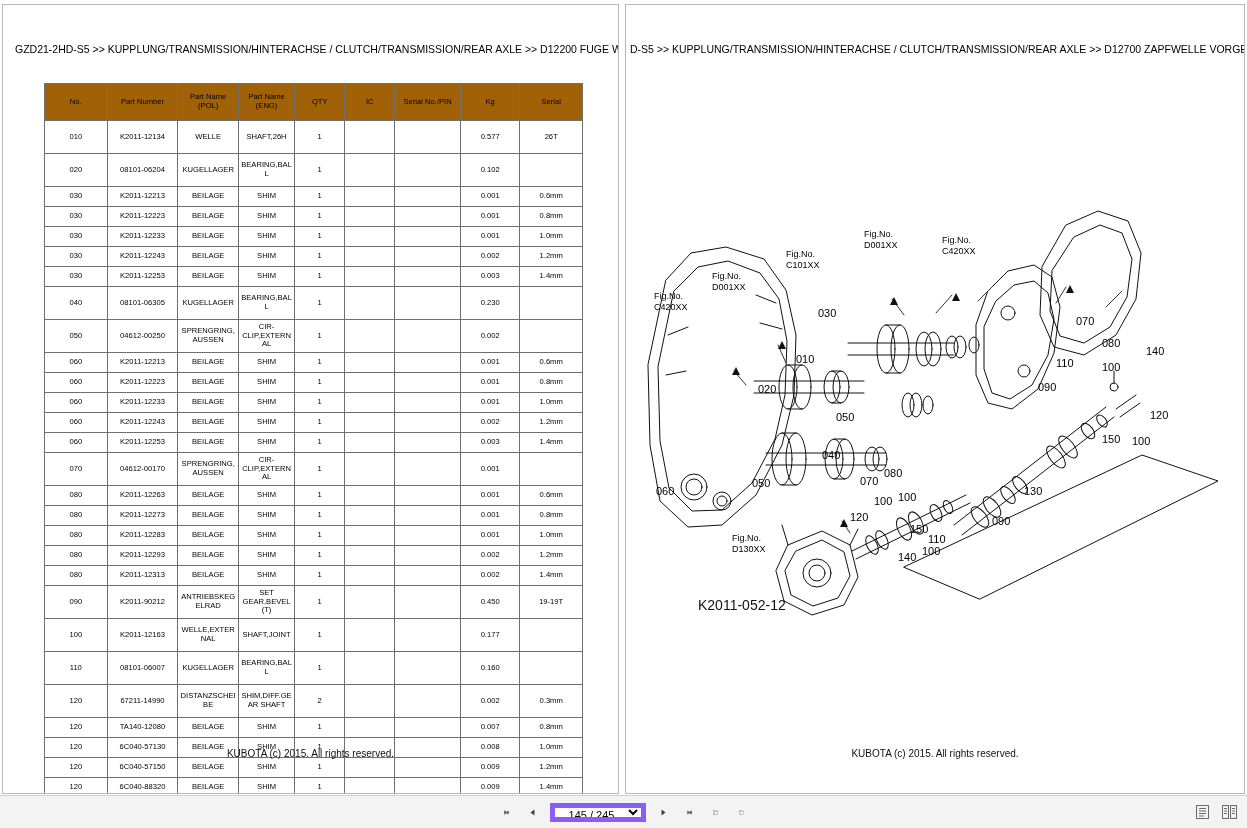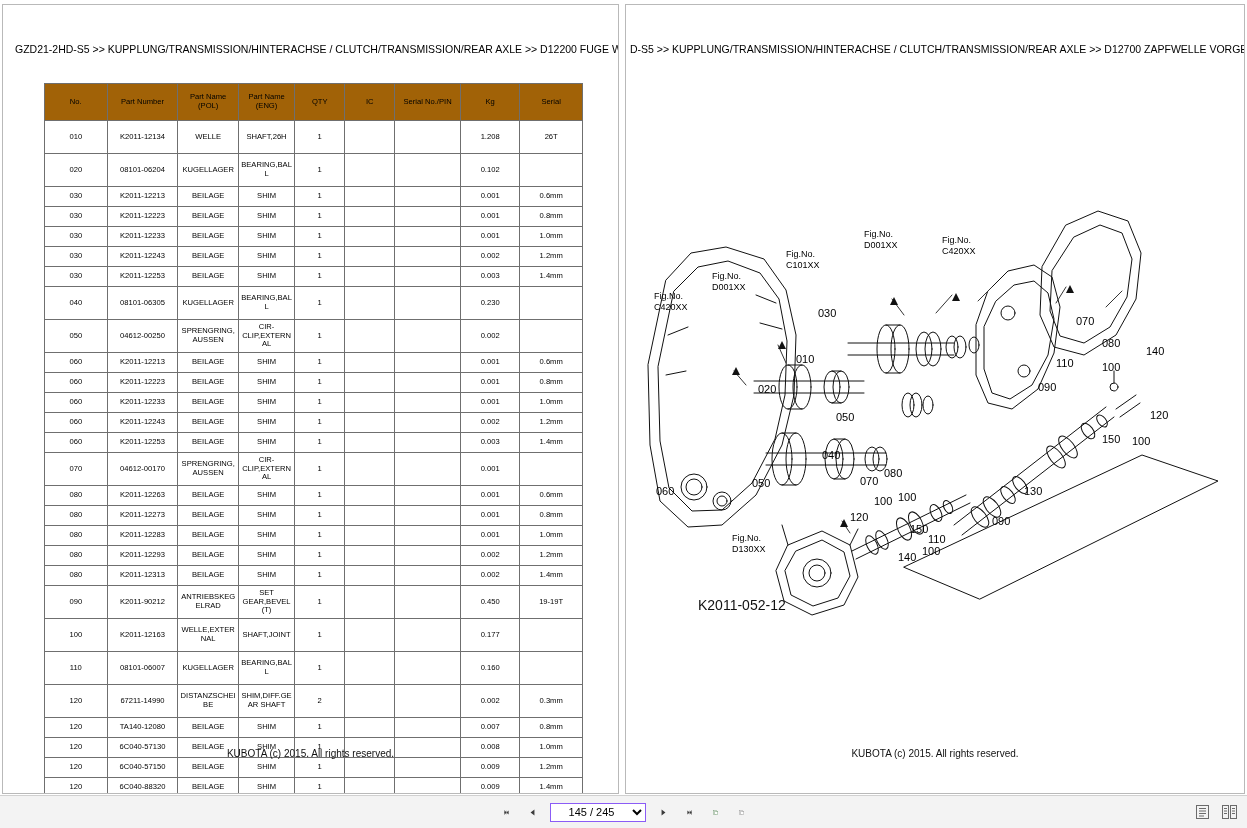--- a/index.html
+++ b/index.html
@@ -141,21 +141,21 @@
     user-select: none;
     background: transparent;
     border: none;
   }
   .page-select {
     width: 96px;
     height: 19px;
     font-size: 11px;
     font-family: "Liberation Sans", sans-serif;
     text-align: center;
-    border: 1px solid #8b5cf6;
+    border: 5px solid #8b5cf6;
     background: #fff;
     color: #000;
   }
   .tb-right {
     position: absolute;
     right: 10px;
     display: flex;
     align-items: center;
     gap: 12px;
   }
@@ -206,21 +206,21 @@
         </thead>
         <tbody id="tbl-body">
             <tr>
               <td class="tall">010</td>
               <td class="tall">K2011-12134</td>
               <td class="tall">WELLE</td>
               <td class="tall">SHAFT,26H</td>
               <td class="tall">1</td>
               <td class="tall"></td>
               <td class="tall"></td>
-              <td class="tall">1.208</td>
+              <td class="tall">0.577</td>
               <td class="tall">26T</td>
             </tr>
             <tr>
               <td class="tall">020</td>
               <td class="tall">08101-06204</td>
               <td class="tall">KUGELLAGER</td>
               <td class="tall">BEARING,BALL</td>
               <td class="tall">1</td>
               <td class="tall"></td>
               <td class="tall"></td>

